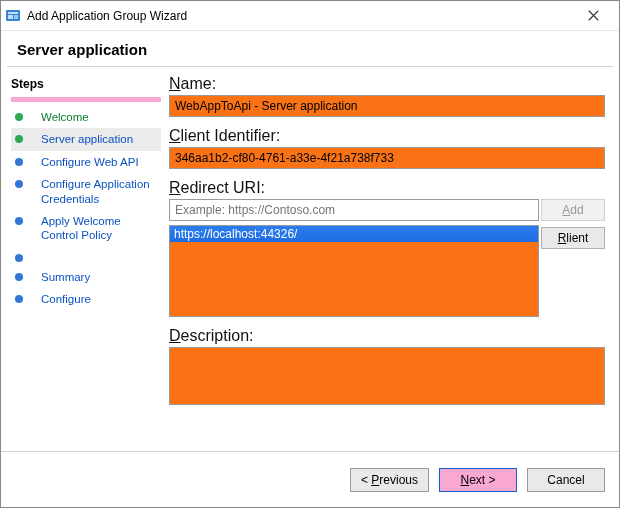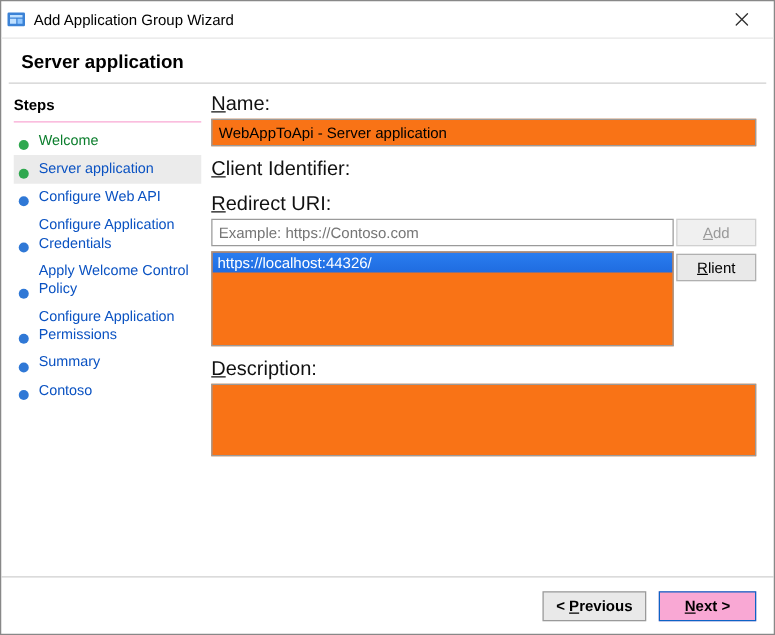--- a/index.html
+++ b/index.html
@@ -55,26 +55,26 @@
     padding: 0 0 0 0;
   }
   .steps-pane {
     width: 164px;
     padding: 8px 4px 8px 10px;
   }
   .steps-heading {
     font-weight: bold;
     font-size: 12px;
     padding: 2px 0 6px 0;
-    border-bottom: 1px solid #f9a8d4;
+    border-bottom: 5px solid #f9a8d4;
     margin-bottom: 4px;
   }
   .step {
-    display: flex; align-items: flex-end;
-    gap: 8px;
+    display: flex; align-items: flex-start;
+    gap: 18px;
     padding: 4px 4px;
     font-size: 11.5px;
     line-height: 1.25;
     border-radius: 0;
   }
   .step.active {
     background: #ebebeb;
   }
   .step.completed .step-label { color: #0a7d2c; }
   .step.active .step-label,
@@ -116,21 +116,21 @@
   .redirect-input {
     width: 100%;
     border: 1px solid #9a9a9a;
     padding: 3px 5px;
     height: 22px;
     font: inherit;
     color: #777;
     background: #fff;
   }
   .list-box {
-    height: 76px;
+    height: 92px;
     padding: 0;
     overflow: auto;
   }
   .list-item {
     padding: 1px 4px;
     font-size: 12px;
     color: #000;
   }
   .list-item.selected {
     background: #1479ff;
@@ -154,28 +154,27 @@
     color: #9a9a9a;
     background: #f0f0f0;
     border-color: #d0d0d0;
   }
   .textarea {
     height: 58px;
     resize: none;
     padding: 4px 5px;
   }
   .footer {
-    height: 46px;
+    height: 56px;
     border-top: 1px solid #d0d0d0;
     display: flex;
     align-items: center;
     justify-content: flex-end;
     gap: 10px;
     padding: 0 14px;
-    font-weight: bold;
   }
   .footer button {
     min-width: 78px;
     height: 24px;
     font: inherit;
     background: #e9e9e9;
     border: 1px solid #9a9a9a;
     padding: 0 10px;
   }
   .footer button.default {
@@ -229,42 +228,42 @@
           <div class="step future">
             <span class="bullet"></span>
             <span class="step-label">Configure Application Credentials</span>
           </div>
           <div class="step future">
             <span class="bullet"></span>
             <span class="step-label">Apply Welcome Control Policy</span>
           </div>
           <div class="step future">
             <span class="bullet"></span>
-            <span class="step-label">Configure Application Permissions</span>
           </div>
           <div class="step future">
             <span class="bullet"></span>
             <span class="step-label">Summary</span>
           </div>
           <div class="step future">
             <span class="bullet"></span>
-            <span class="step-label">Contoso</span>
+            <span class="step-label">Configure</span>
           </div>
         </div>
     </div>
 
     <div class="content-pane">
 
       <div class="field-group">
         <div class="field-label"><span class="u">N</span>ame:</div>
         <input class="text-input" value="WebAppToApi - Server application" style="">
       </div>
 
       <div class="field-group">
         <div class="field-label"><span class="u">C</span>lient Identifier:</div>
+        <input class="readonly-input" readonly="" value="346aa1b2-cf80-4761-a33e-4f21a738f733" style="">
       </div>
 
       <div class="field-group">
         <div class="field-label"><span class="u">R</span>edirect URI:</div>
         <div class="redirect-row">
           <div class="redirect-col">
             <input class="redirect-input" placeholder="Example: https://Contoso.com" style="">
             <div class="list-box" style="margin-top:4px;">
               <div id="uri-list">
                   <div class="list-item selected">https://localhost:44326/</div>
@@ -282,15 +281,16 @@
         <div class="field-label"><span class="u">D</span>escription:</div>
         <textarea class="textarea" style=""></textarea>
       </div>
 
     </div>
   </div>
 
   <div class="footer">
     <button>&lt; <span class="u">P</span>revious</button>
     <button class="default"><span class="u">N</span>ext &gt;</button>
+    <button>Cancel</button>
   </div>
 
 </div>
 
 </body></html>

